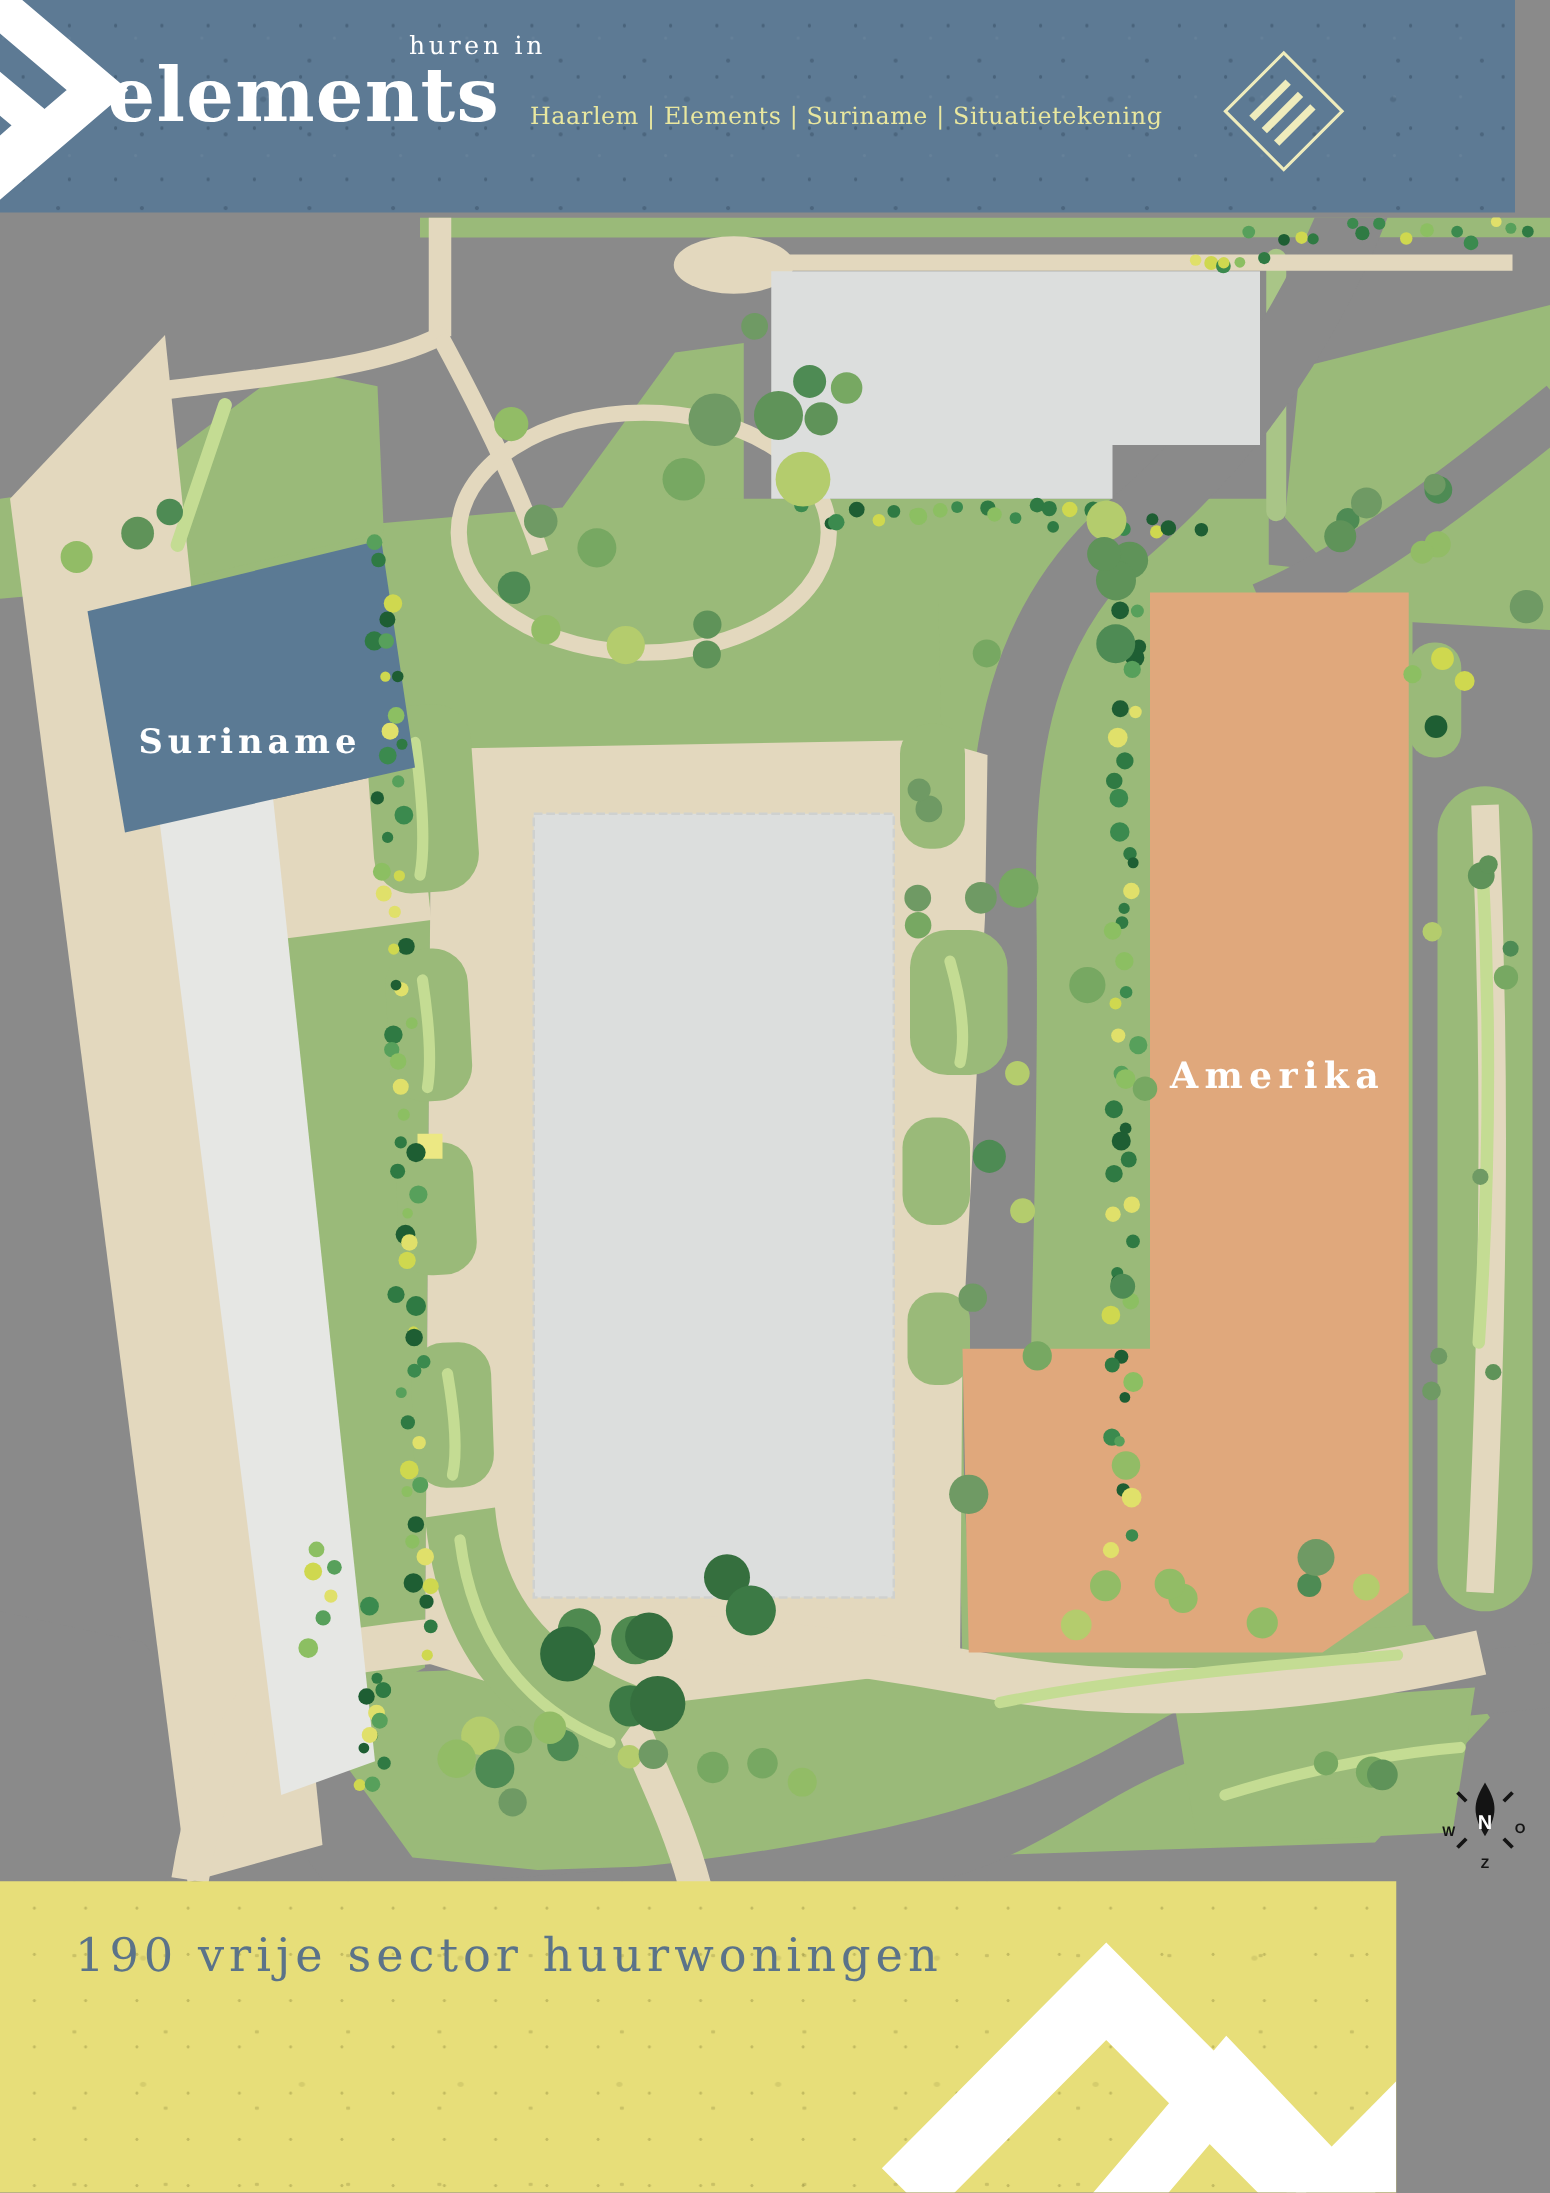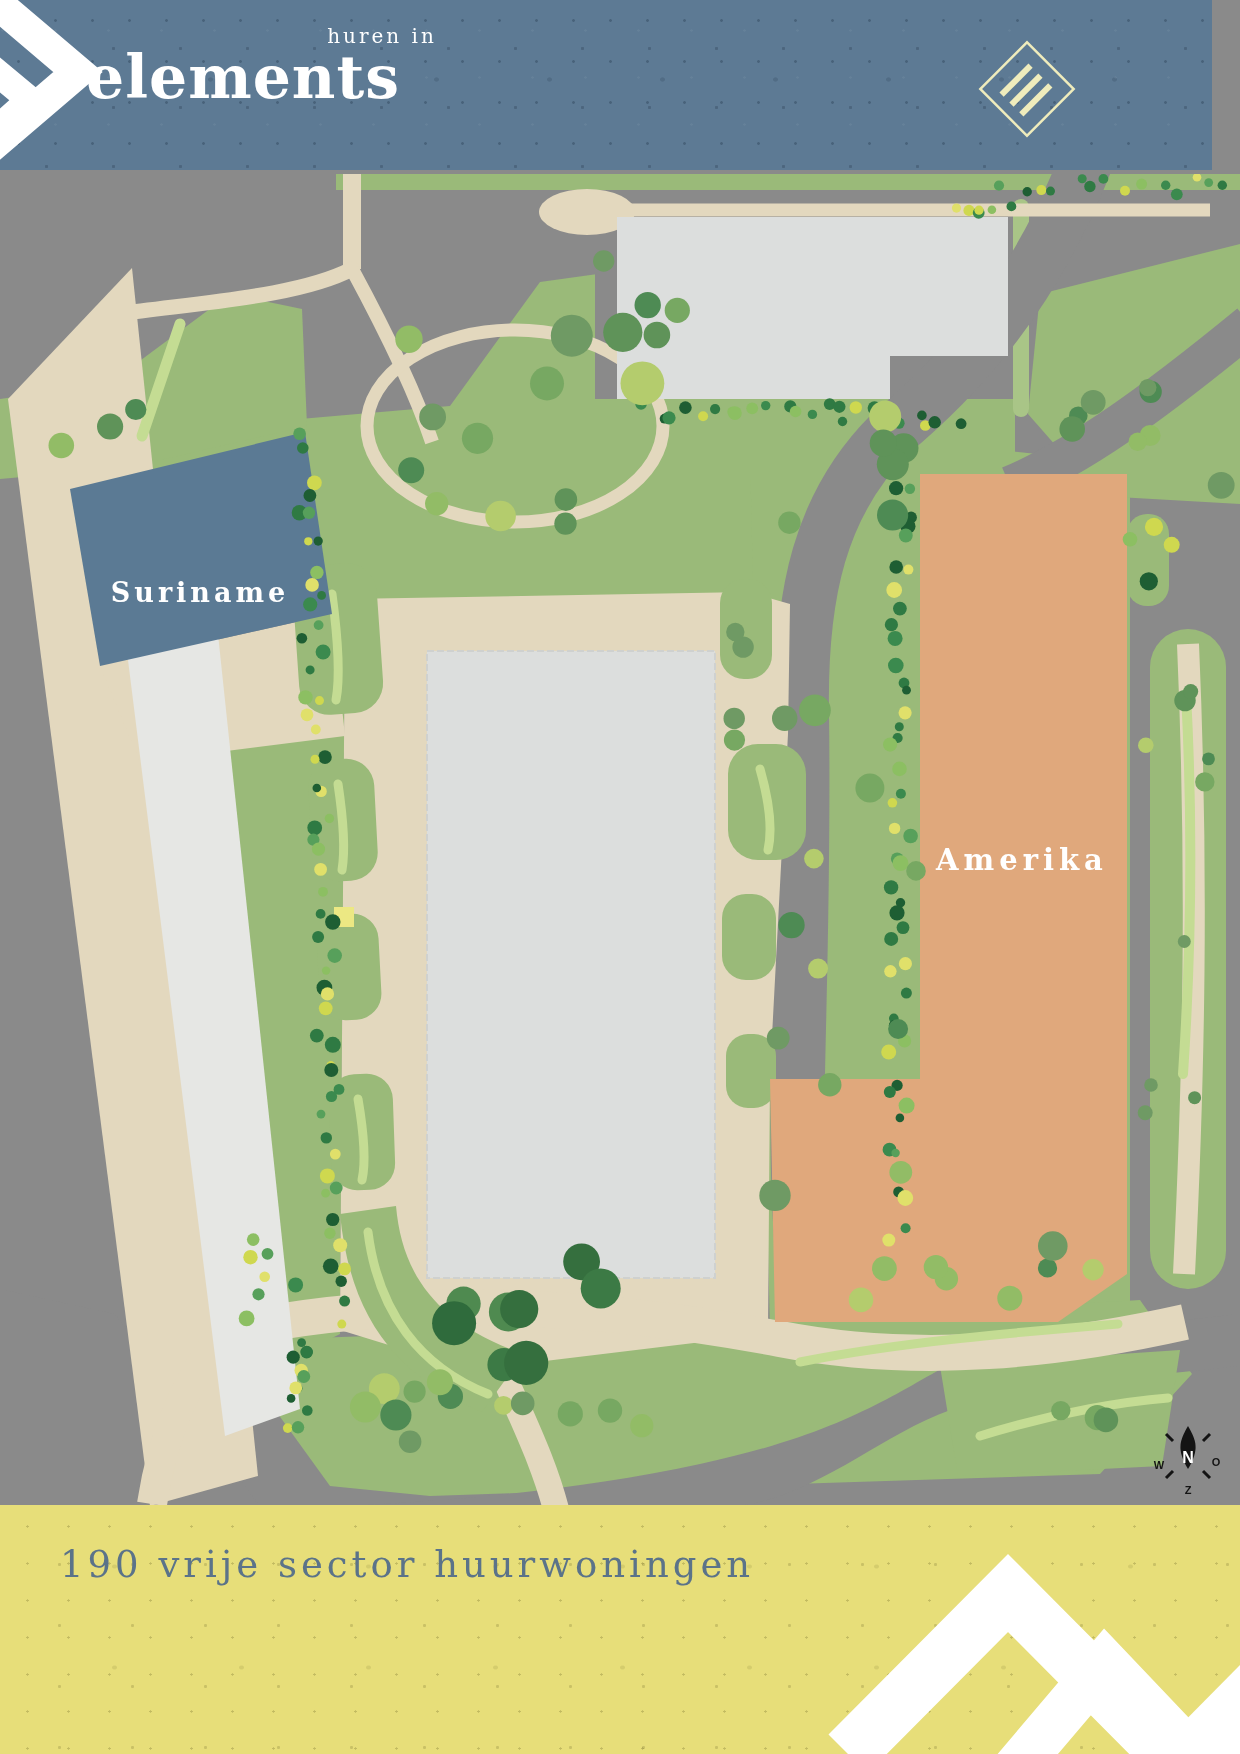--- a/index.html
+++ b/index.html
@@ -25,21 +25,21 @@
   .hdr-breadcrumb{position:absolute;left:424px;top:82px;color:#e9e79f;font-size:19px;
     letter-spacing:.5px;}
   .hdr-logo-right{position:absolute;right:120px;top:32px;width:130px;height:120px;}
 
   
   .map-wrap{position:absolute;left:0;top:174px;width:1240px;height:1335px;background:#8a8a8a;}
   .map-wrap svg{display:block;}
   .bldg-label{fill:#ffffff;font-family:"DejaVu Serif",serif;font-weight:bold;}
 
   
-  .footer{position:absolute;left:0;top:1505px;width:1240px;height:249px;
+  .footer{position:absolute;left:0;top:1505px;width:1117px;height:249px;
     background-color:#e7de79;
     background-image:
       radial-gradient(rgba(110,104,40,.30) 1px, transparent 1.5px),
       radial-gradient(rgba(97,92,35,.22) 1.4px, transparent 2px),
       radial-gradient(rgba(130,124,55,.18) 2px, transparent 3px);
     background-size:41px 37px, 73px 61px, 127px 101px;
     background-position:7px 3px, 23px 29px, 51px 11px;}
   .footer-headline{position:absolute;left:60px;top:32px;color:#5b7389;
     font-size:37px;letter-spacing:4px;line-height:1.5;}
   .footer-chevrons{position:absolute;right:0;bottom:0;width:480px;height:249px;overflow:hidden;}
@@ -54,20 +54,21 @@
 
   <div class="header">
     <div class="hdr-logo-left">
       <svg width="120" height="170" viewBox="0 0 120 170">
         <path d="M-60,-45 L78,72 L-60,190" fill="none" stroke="#ffffff" stroke-width="32"></path>
         <path d="M-78,10 L30,100 L-78,195" fill="none" stroke="#ffffff" stroke-width="27"></path>
       </svg>
     </div>
     <div class="hdr-tagline">huren in</div>
     <div class="hdr-brand">elements</div>
+    <div class="hdr-breadcrumb">Haarlem | Elements | Suriname | Situatietekening</div>
     <div class="hdr-logo-right">
       <svg width="130" height="120" viewBox="0 0 130 120">
         <g transform="translate(65,57) rotate(45)" fill="none" stroke="#efecbc" stroke-width="2.5">
           <rect x="-33" y="-33" width="66" height="66"></rect>
           <line x1="-14" y1="-19" x2="-14" y2="22" stroke-width="6"></line>
           <line x1="0" y1="-19" x2="0" y2="22" stroke-width="6"></line>
           <line x1="14" y1="-19" x2="14" y2="22" stroke-width="6"></line>
         </g>
       </svg>
     </div>

